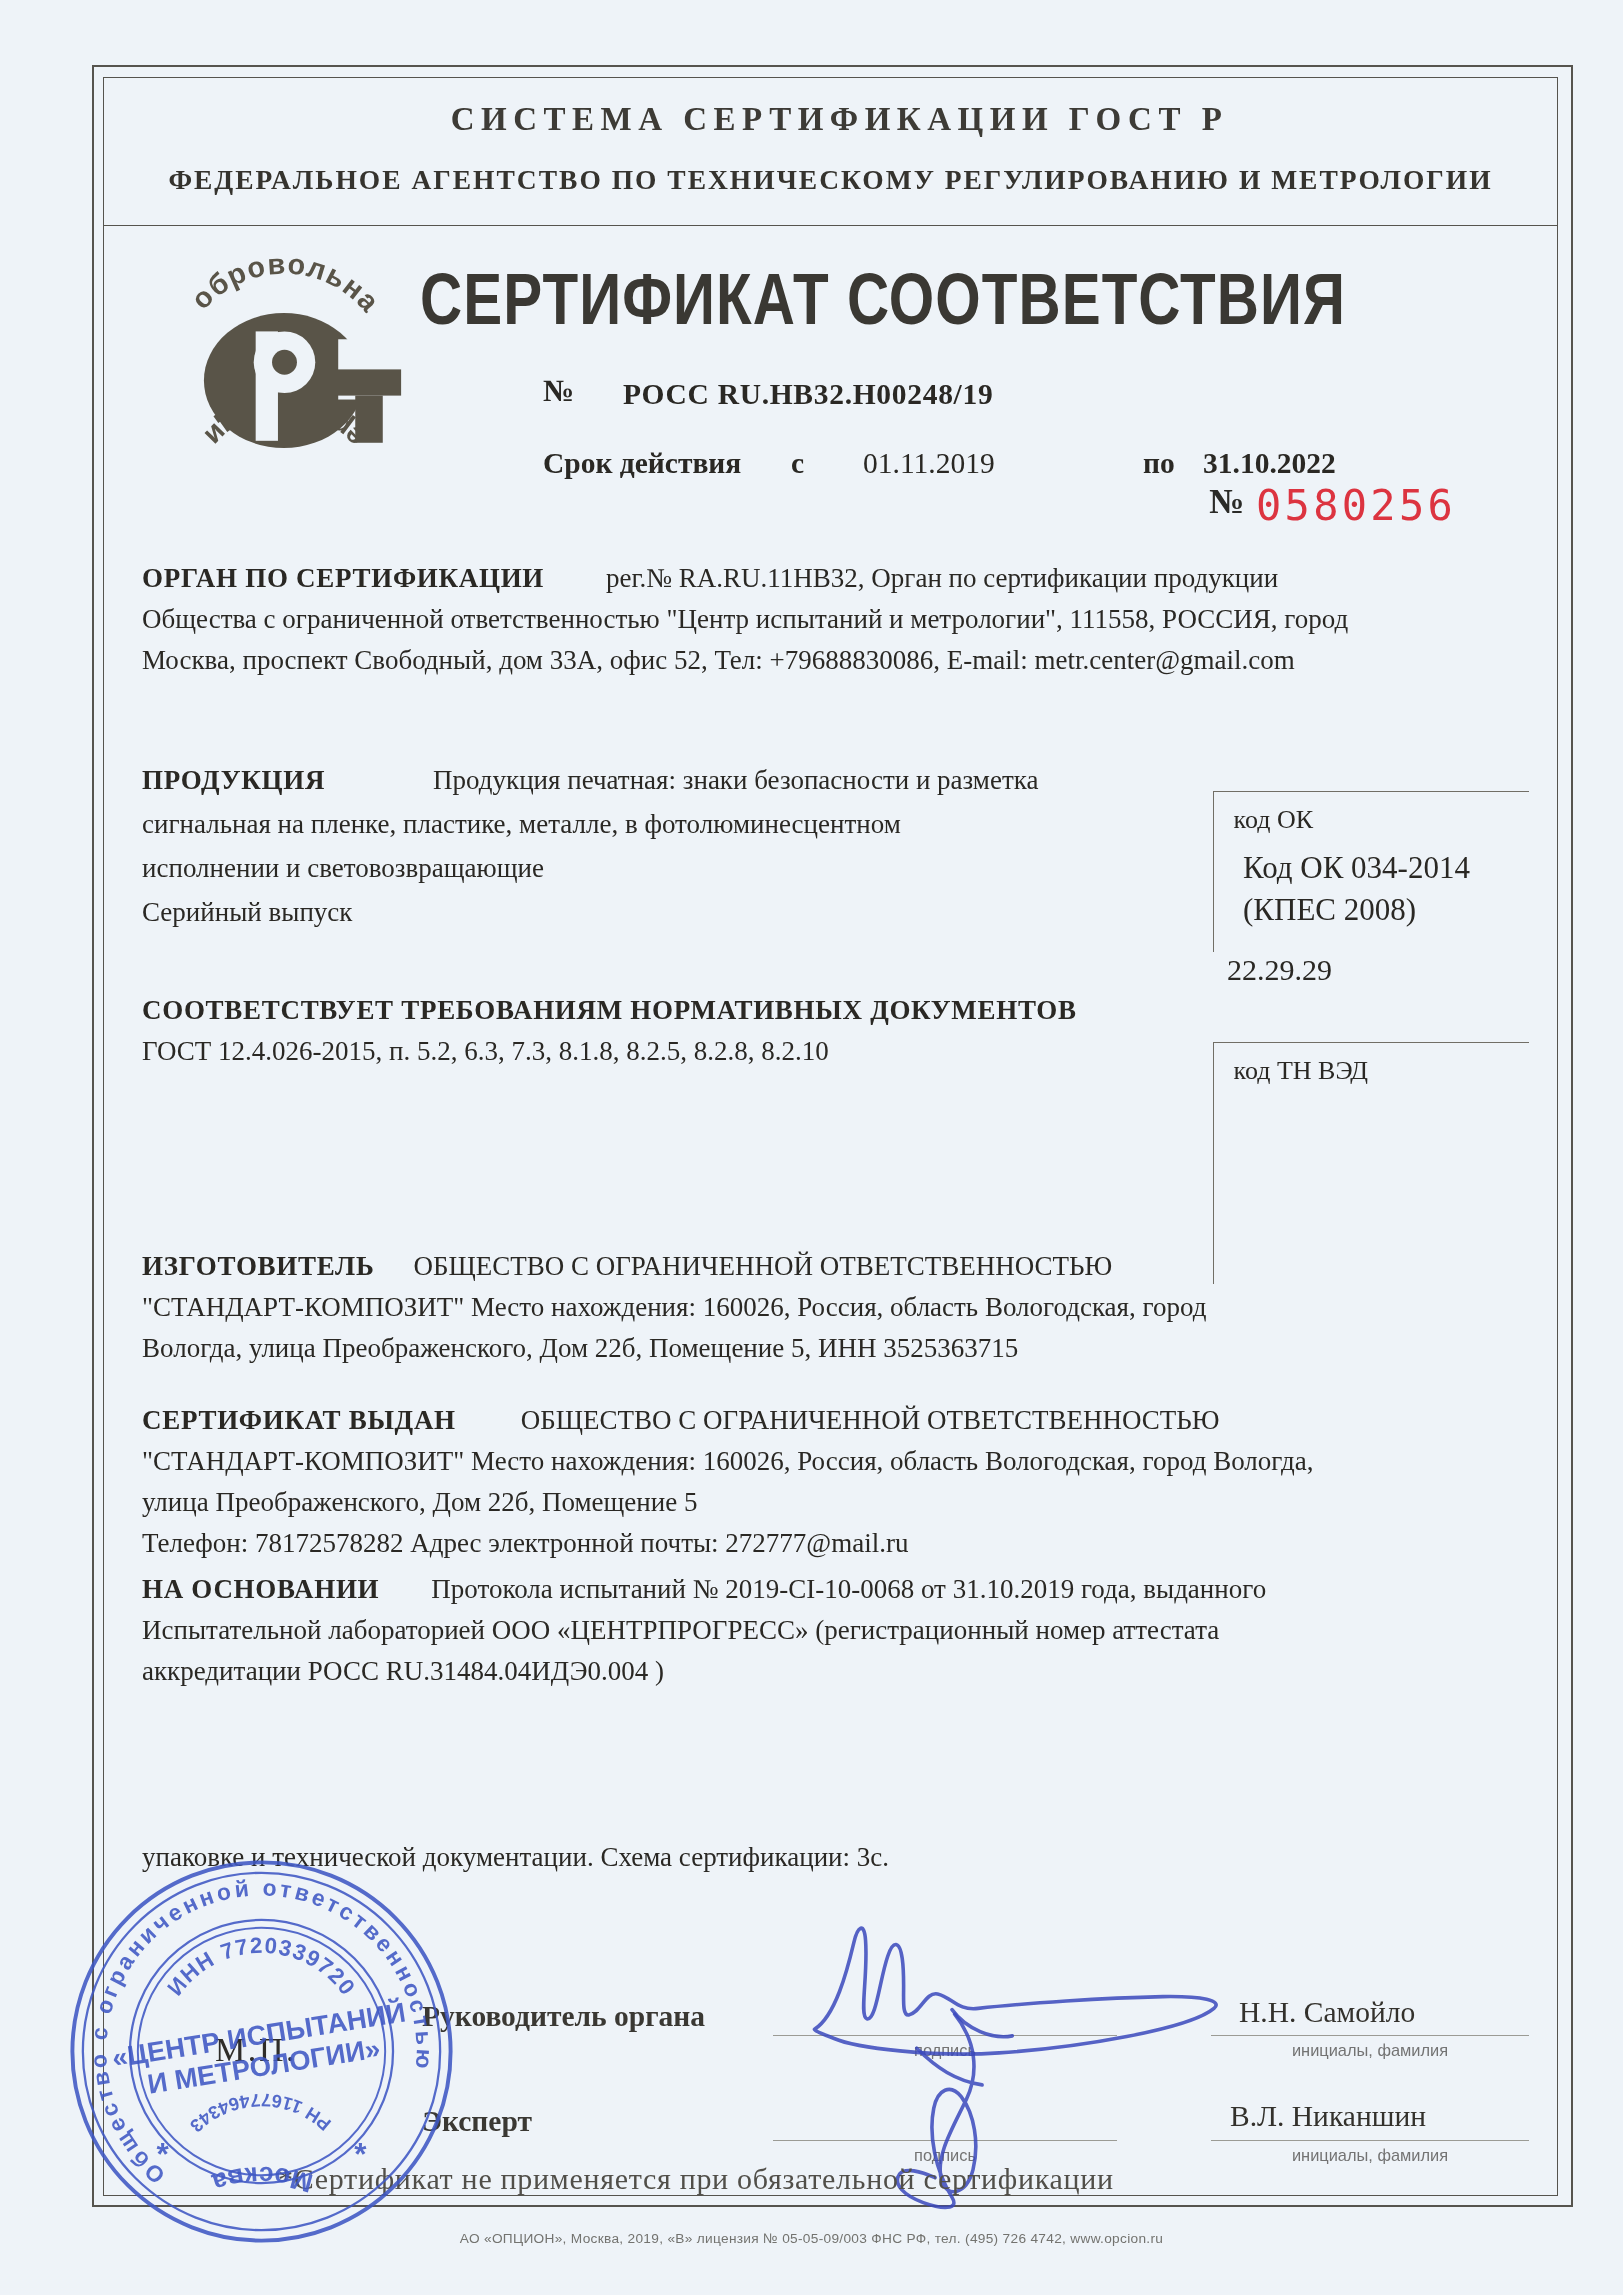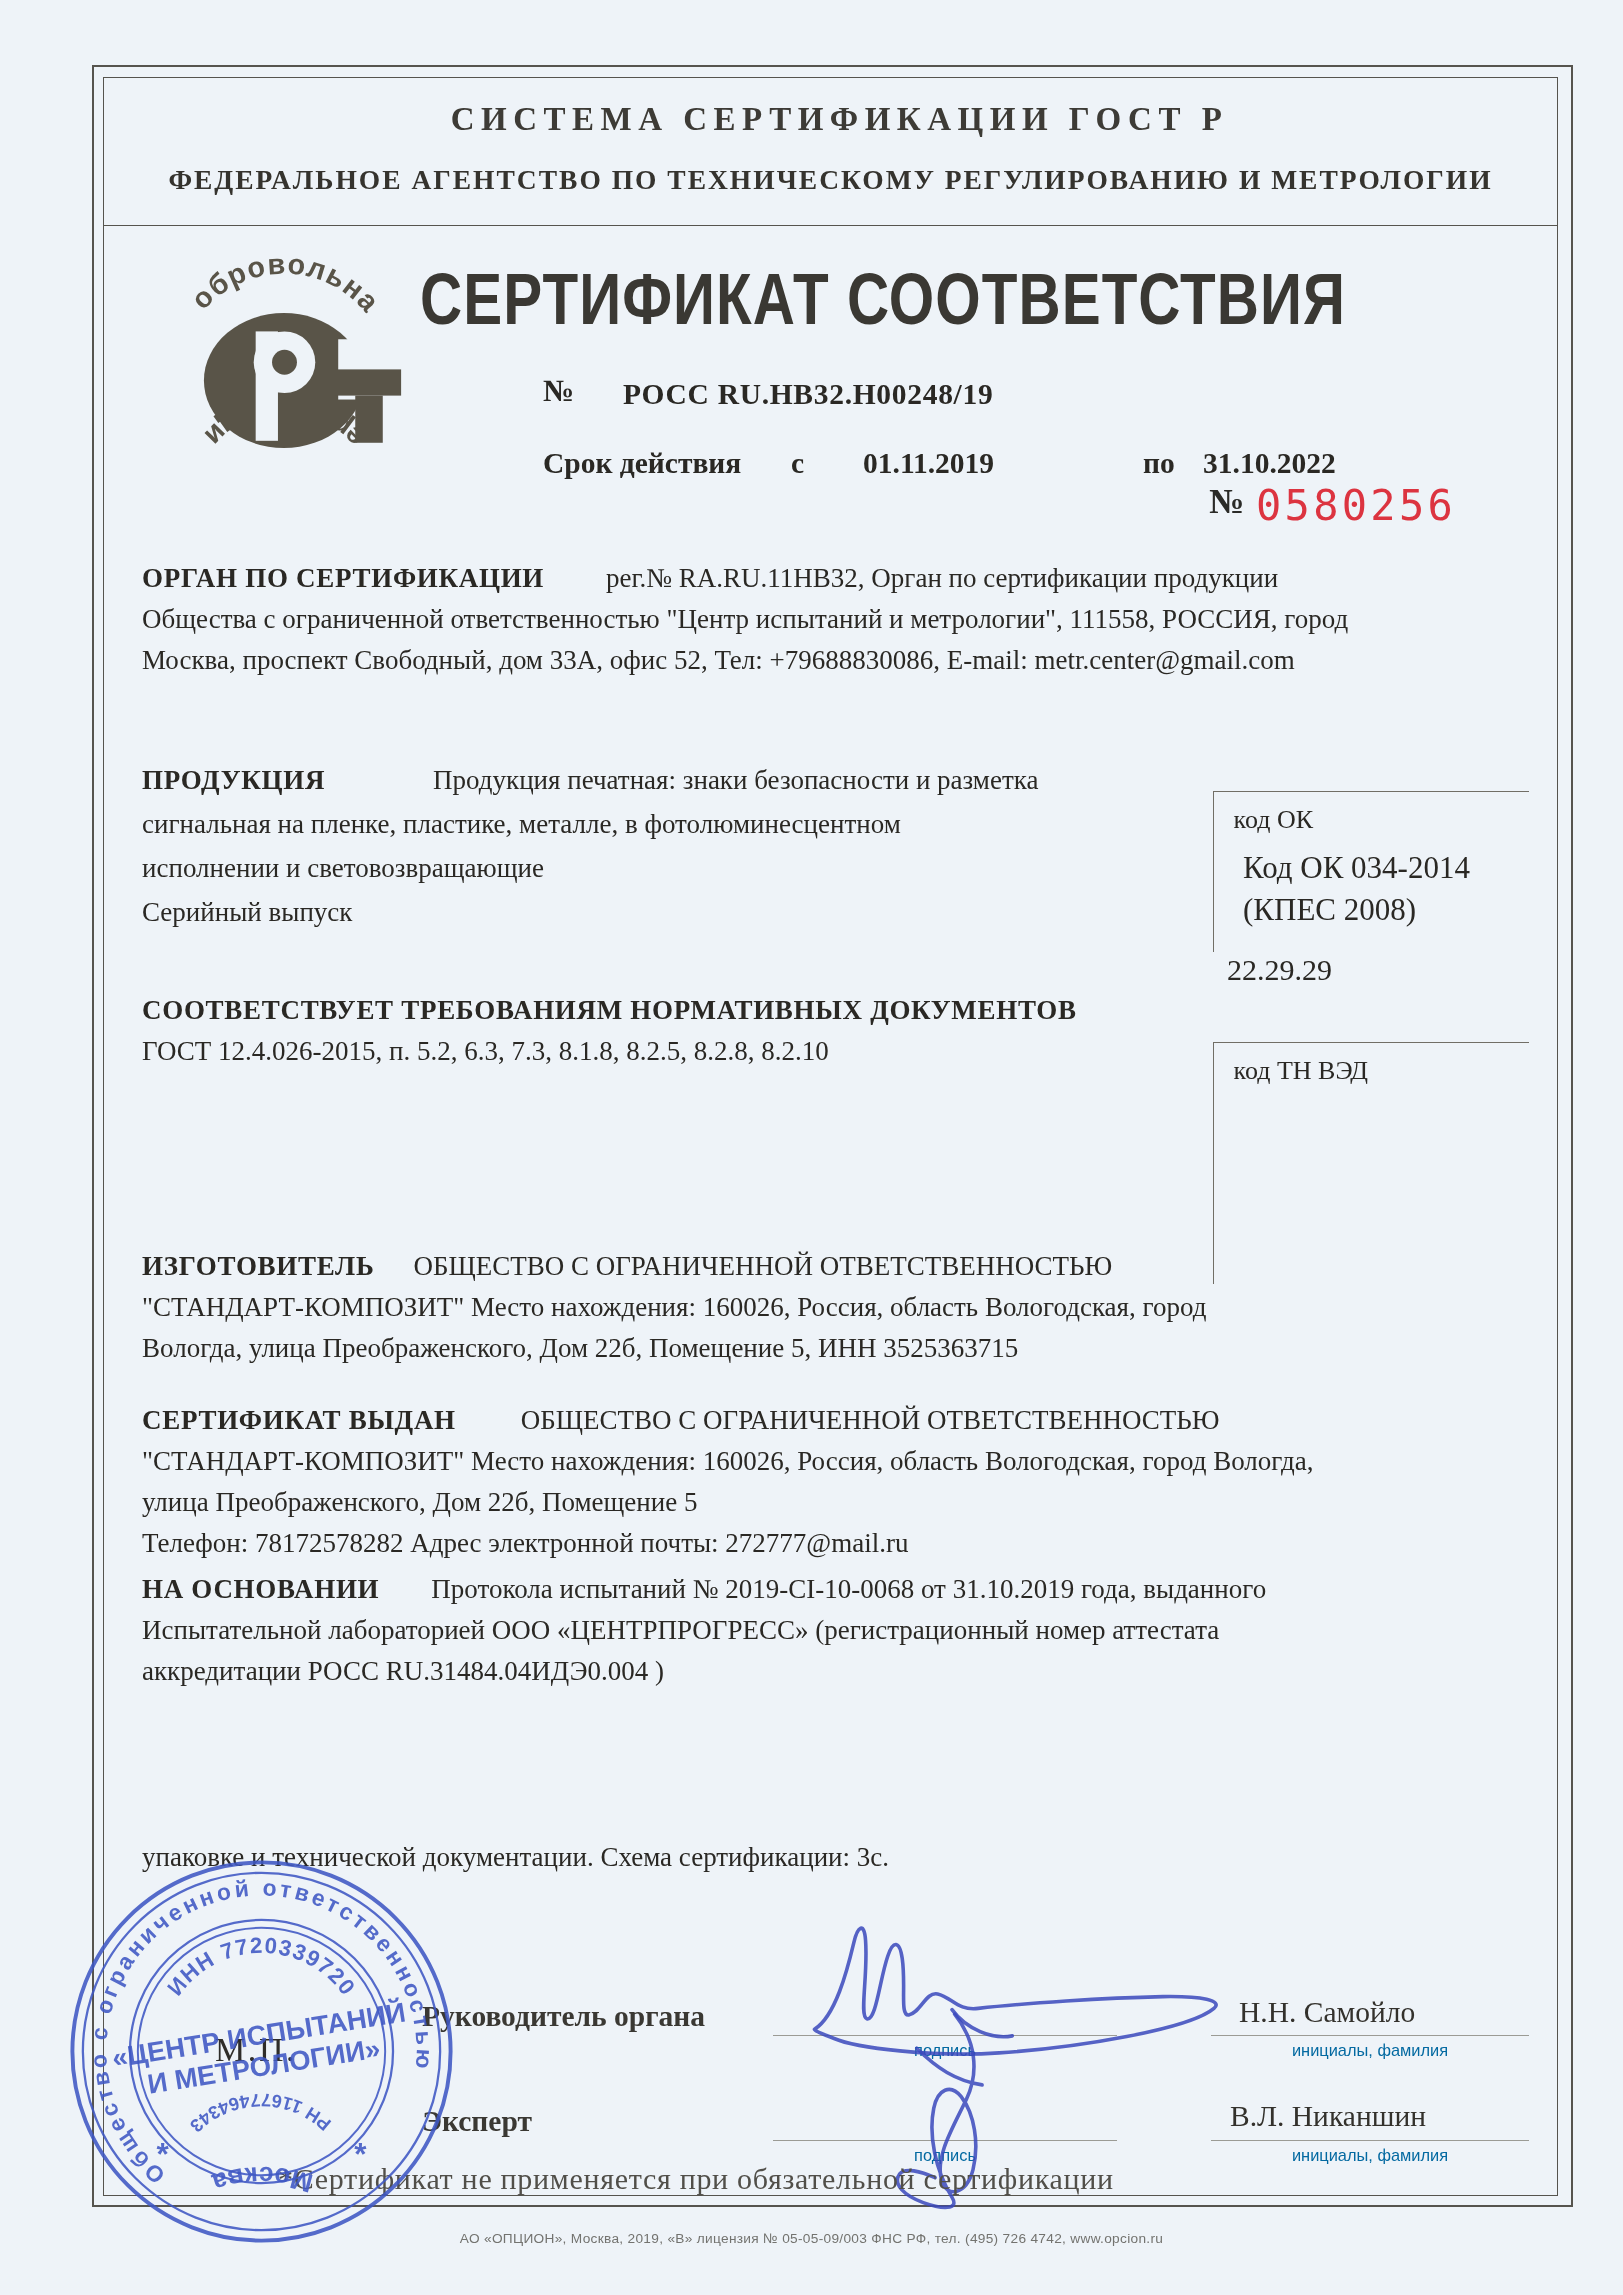--- a/index.html
+++ b/index.html
@@ -20,42 +20,42 @@
   .sys-line2{left:103px;top:164px;width:1455px;font-size:27.5px;font-weight:bold;letter-spacing:2px;color:#35332e;}
   .doc-title{
     left:420px;top:257px;font-family:"Liberation Sans",sans-serif;
     font-size:73px;font-weight:bold;letter-spacing:1.3px;color:#3a3833;
     transform:scaleX(0.80);transform-origin:0 0;white-space:nowrap;
   }
   .cert-no-label{left:543px;top:373px;font-size:31px;font-weight:bold;}
   .cert-no-value{left:623px;top:378px;font-size:29.5px;font-weight:bold;letter-spacing:0.7px;}
   .validity-label{left:543px;top:447px;font-size:29.5px;font-weight:bold;}
   .validity-from-label{left:791px;top:447px;font-size:29.5px;font-weight:bold;}
-  .validity-from{left:863px;top:447px;font-size:29.5px;font-weight:bold;}
+  .validity-from{left:863px;top:447px;font-size:29.5px;font-weight:normal;}
   .validity-to-label{left:1143px;top:447px;font-size:29.5px;font-weight:bold;}
   .validity-to{left:1203px;top:447px;font-size:29.5px;font-weight:bold;}
   .serial-label{left:1209px;top:482px;font-size:35px;font-weight:bold;color:#2b2b28;}
   .serial-value{
     left:1256px;top:481px;font-family:"DejaVu Sans Mono",monospace;
     font-size:42px;letter-spacing:3.3px;color:#dc3440;font-weight:500;
   }
   
   .sec{left:134px;line-height:41px;font-size:27px;margin-left:8px;}
   .sec .lbl{font-weight:bold;font-size:27px;letter-spacing:0.7px;}
   .sec .line{white-space:nowrap;}
   .sec-product{line-height:44px;}
   
   .code-box{border-top:1.3px solid #716e66;border-left:1.3px solid #716e66;box-sizing:border-box;}
   .code-box .box-label{font-size:26px;padding:13px 0 0 19.6px;}
   .ok-lines{font-size:31px;line-height:42px;padding:11.8px 0 0 29px;}
   .ok-value{left:1227px;top:953px;font-size:30px;}
   
   .role-label{font-size:29.5px;font-weight:bold;color:#3a3833;}
   .sig-rule{height:1.3px;background:#9b9b95;}
-  .sig-caption{font-size:16.4px;color:#0369a1;text-align:center;font-family:"Liberation Sans",sans-serif;}
+  .sig-caption{font-size:16.4px;color:#737373;text-align:center;font-family:"Liberation Sans",sans-serif;}
   .sig-name{font-size:29.5px;color:#33312c;}
   .mp-mark{left:215px;top:2031px;font-size:34px;color:#2f2d29;letter-spacing:2.6px;}
   .footnote{left:278px;top:2162px;font-size:30px;color:#514f49;letter-spacing:0.7px;}
   .imprint{left:0;top:2231px;width:1623px;font-family:"Liberation Sans",sans-serif;font-size:13.7px;color:#73736f;letter-spacing:0.3px;}
   svg text{font-family:"Liberation Sans",sans-serif;}
 </style>
 </head>
 <body>
 
 <div class="page">

